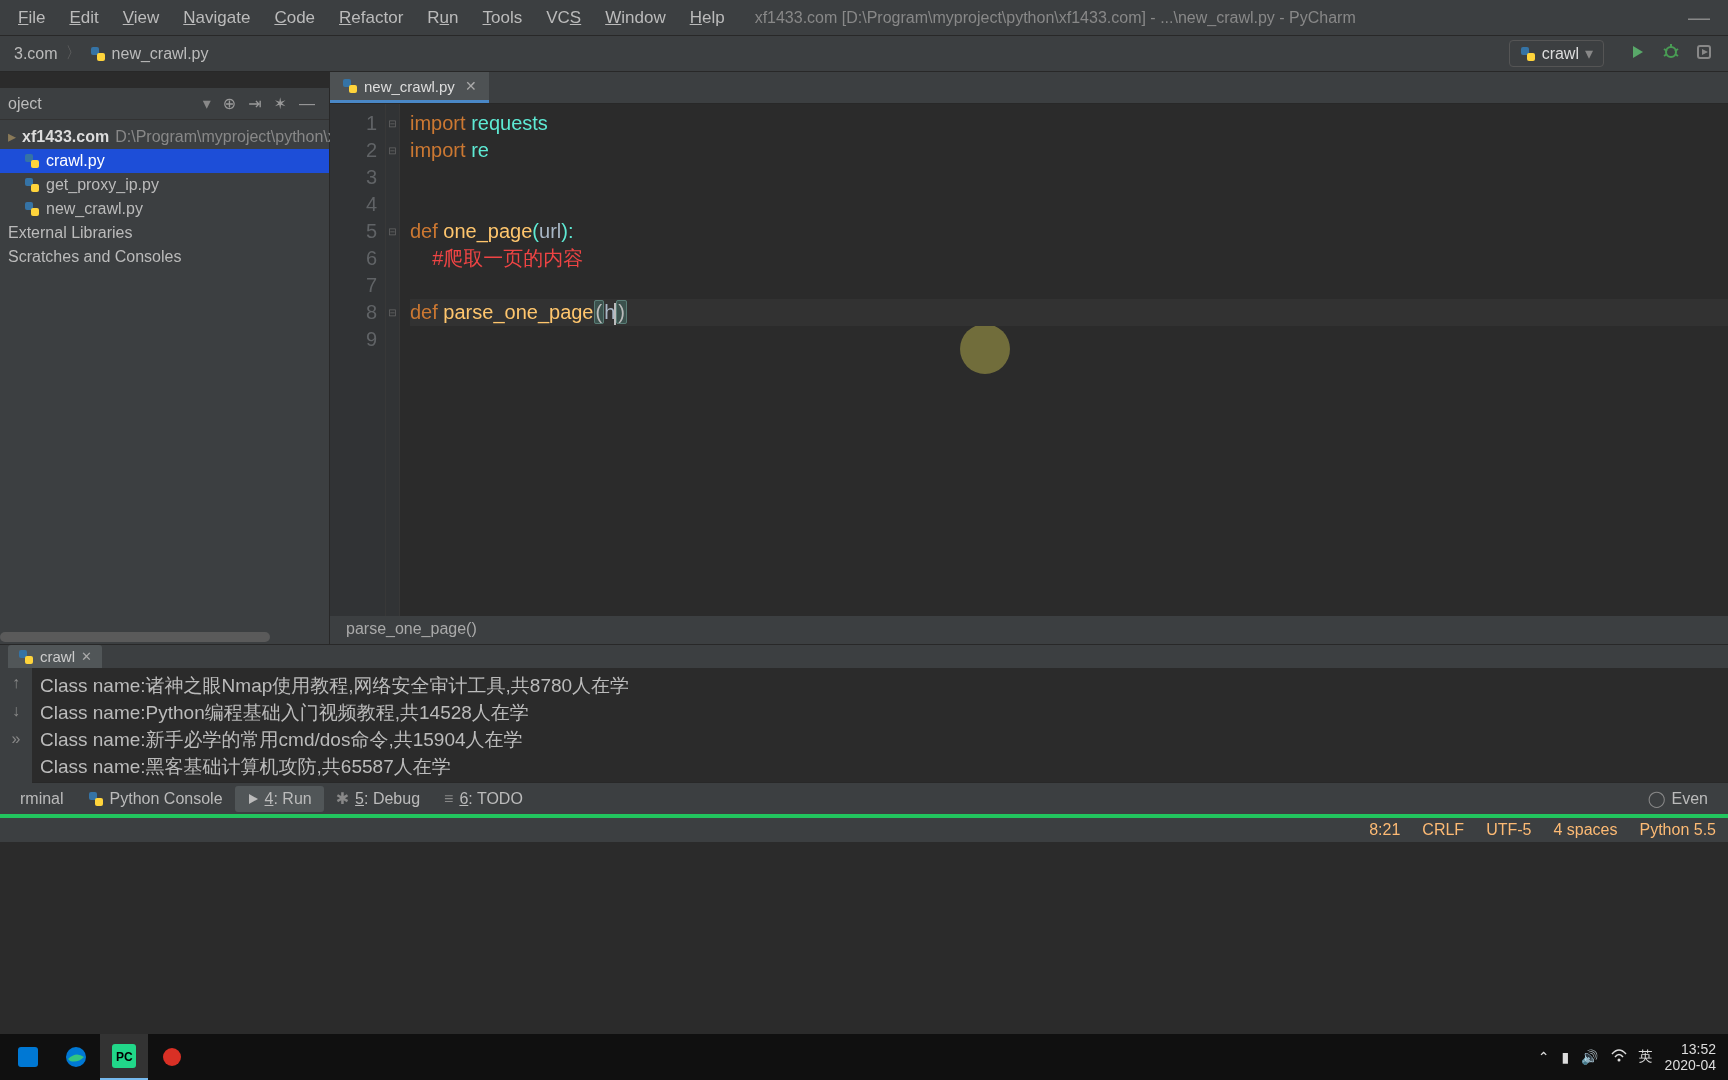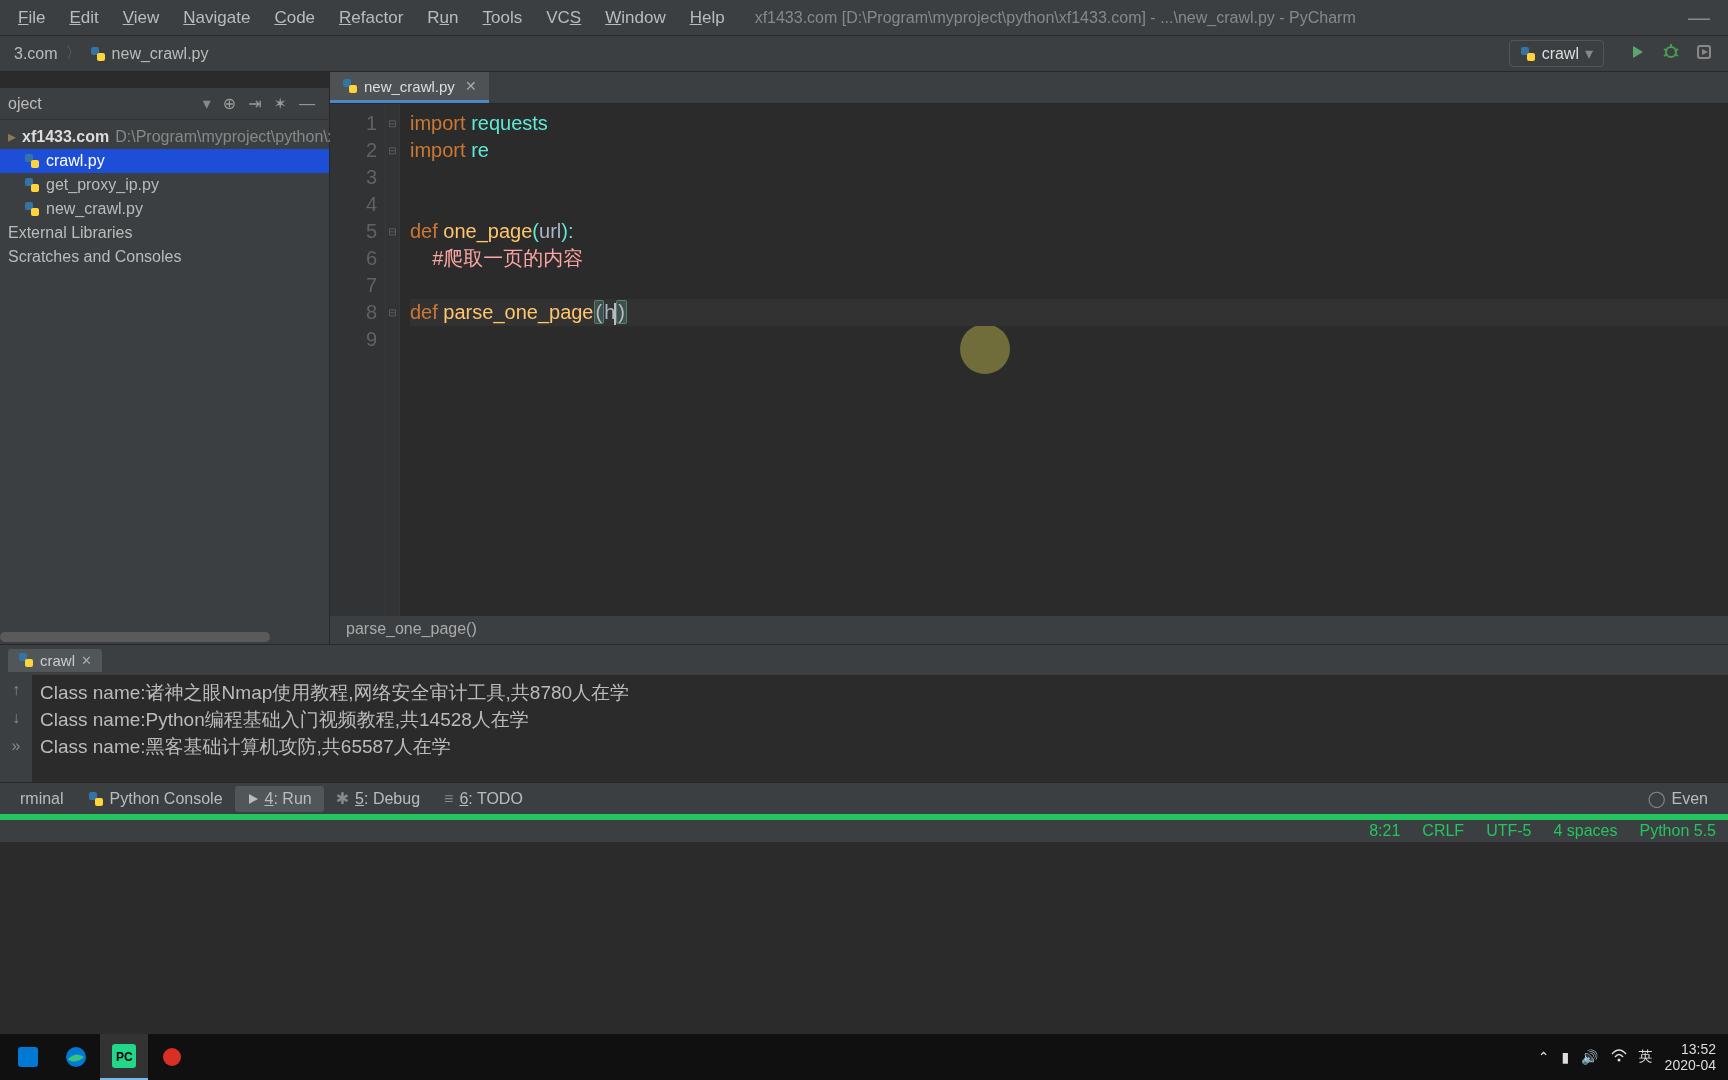--- a/index.html
+++ b/index.html
@@ -43,21 +43,21 @@
 .tab .close { color: #aaa; font-size: 14px; margin-left: 4px; }
 .editor { flex: 1; display: flex; font-family: Consolas, monospace; font-size: 20px; position: relative; }
 .gutter { width: 56px; background: #313335; text-align: right; padding: 6px 8px 0 0; color: #606366; line-height: 27px; border-right: 1px solid #383838; }
 .fold-col { width: 14px; background: #313335; border-right: 1px solid #383838; padding-top: 6px; line-height: 27px; text-align: center; color: #666; font-size: 11px; }
 .code { flex: 1; padding: 6px 0 0 10px; line-height: 27px; position: relative; background: #2b2b2b; }
 .code .line { height: 27px; white-space: pre; position: relative; }
 .code .line.caret-line { background: #323232; }
 .kw { color: #cc7832; }
 .fn { color: #ffc66d; }
 .par { color: #a9b7c6; }
-.cmt { color: #fca5a5; }
+.cmt { color: #ef4444; }
 .txt { color: #5eead4; }
 .err { border-bottom: 2px wavy #bc3f3c; }
 .bracket { background: #3b514d; border: 1px solid #5a7d76; border-radius: 2px; padding: 0 1px; }
 .caret { display:inline-block; width:2px; height:22px; background:#bbb; vertical-align:middle; margin-left:-1px;}
 .highlight-dot { position: absolute; left: 560px; top: 220px; width: 50px; height: 50px; border-radius: 50%; background: rgba(200,190,80,0.45); pointer-events: none; }
 .crumb-bar { height: 28px; background: #3c3f41; padding: 4px 16px; color: #aaa; font-size: 16px; }
 
 
 .run-panel { height: 138px; background: #2b2b2b; border-top: 1px solid #282828; display: flex; flex-direction: column; }
 .run-tabs { height: 30px; background: #3c3f41; display: flex; align-items: center; padding: 0 8px; }
@@ -67,21 +67,21 @@
 .run-side { width: 32px; background: #3c3f41; display: flex; flex-direction: column; align-items: center; padding-top: 6px; gap: 10px; color: #888; }
 .run-output { flex: 1; padding: 4px 8px; font-family: Consolas, monospace; font-size: 19px; color: #bbb; line-height: 27px; overflow: hidden; white-space: pre; }
 
 
 .bottom-tabs { height: 32px; background: #3c3f41; display: flex; align-items: center; padding: 0 8px; font-size: 16px; color: #bbb; border-top: 1px solid #282828; }
 .bottom-tabs .btab { padding: 4px 12px; display: flex; align-items: center; gap: 6px; }
 .bottom-tabs .btab.active { background: #515658; border-radius: 3px; }
 .bottom-tabs .spacer { flex: 1; }
 
 
-.statusbar { height: 28px; background: #3c3f41; display: flex; align-items: center; justify-content: flex-end; padding: 0 12px; gap: 22px; font-size: 16px; color: #22c55e; border-top: 6px solid #22c55e; }
+.statusbar { height: 28px; background: #3c3f41; display: flex; align-items: center; justify-content: flex-end; padding: 0 12px; gap: 22px; font-size: 16px; color: #fdba74; border-top: 4px solid #22c55e; }
 
 
 .taskbar { position: absolute; left:0; right:0; bottom:0; height: 46px; background: #101010; display: flex; align-items: center; padding: 0 4px; }
 .taskbar .tbtn { width: 48px; height: 46px; display: flex; align-items: center; justify-content: center; }
 .taskbar .tbtn.active { background: #333; border-bottom: 2px solid #76b9ed; }
 .taskbar .tray { margin-left: auto; display: flex; align-items: center; gap: 12px; padding-right: 8px; color: #ddd; font-size: 14px; }
 .taskbar .clock { text-align: right; line-height: 16px; font-size: 14px; }
 
 
 .py-ico { width: 16px; height: 16px; display: inline-block; }
@@ -257,21 +257,21 @@
       <span>crawl</span>
       <span class="close">✕</span>
     </div>
   </div>
   <div class="run-body">
     <div class="run-side">
       <span>↑</span>
       <span>↓</span>
       <span>»</span>
     </div>
-    <div class="run-output" id="runout"><div>Class name:诸神之眼Nmap使用教程,网络安全审计工具,共8780人在学</div><div>Class name:Python编程基础入门视频教程,共14528人在学</div><div>Class name:黑客基础计算机攻防,共65587人在学</div></div>
+    <div class="run-output" id="runout"><div>Class name:诸神之眼Nmap使用教程,网络安全审计工具,共8780人在学</div><div>Class name:Python编程基础入门视频教程,共14528人在学</div><div>Class name:新手必学的常用cmd/dos命令,共15904人在学</div><div>Class name:黑客基础计算机攻防,共65587人在学</div></div>
   </div>
 </div>
 
 <div class="bottom-tabs">
   <div class="btab">
       <span>rminal</span>
     </div>
   <div class="btab">
     <span class="py-ico"><svg viewBox="0 0 16 16">
           <rect width="8" height="8" x="1" y="1" rx="2" fill="#3573a5"></rect>

